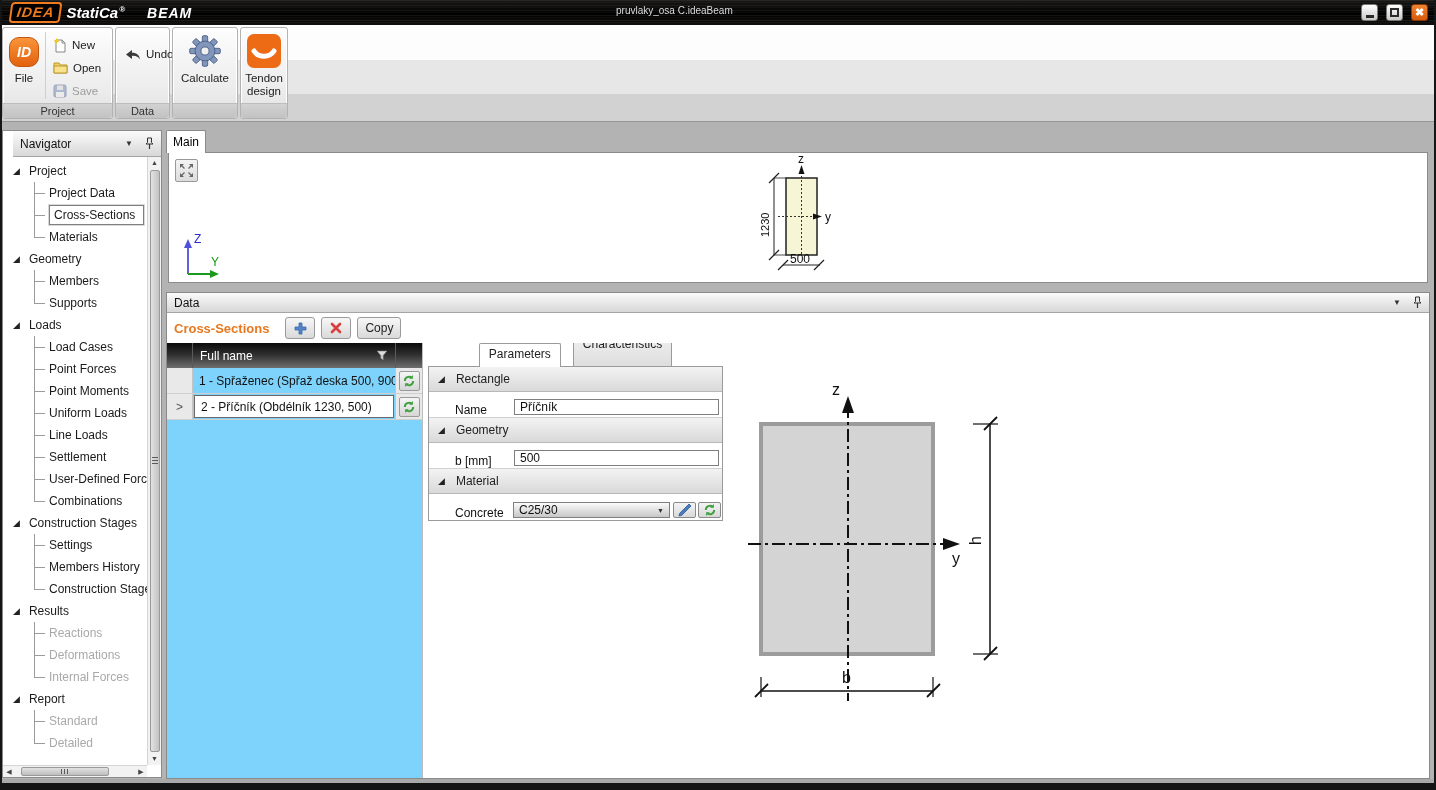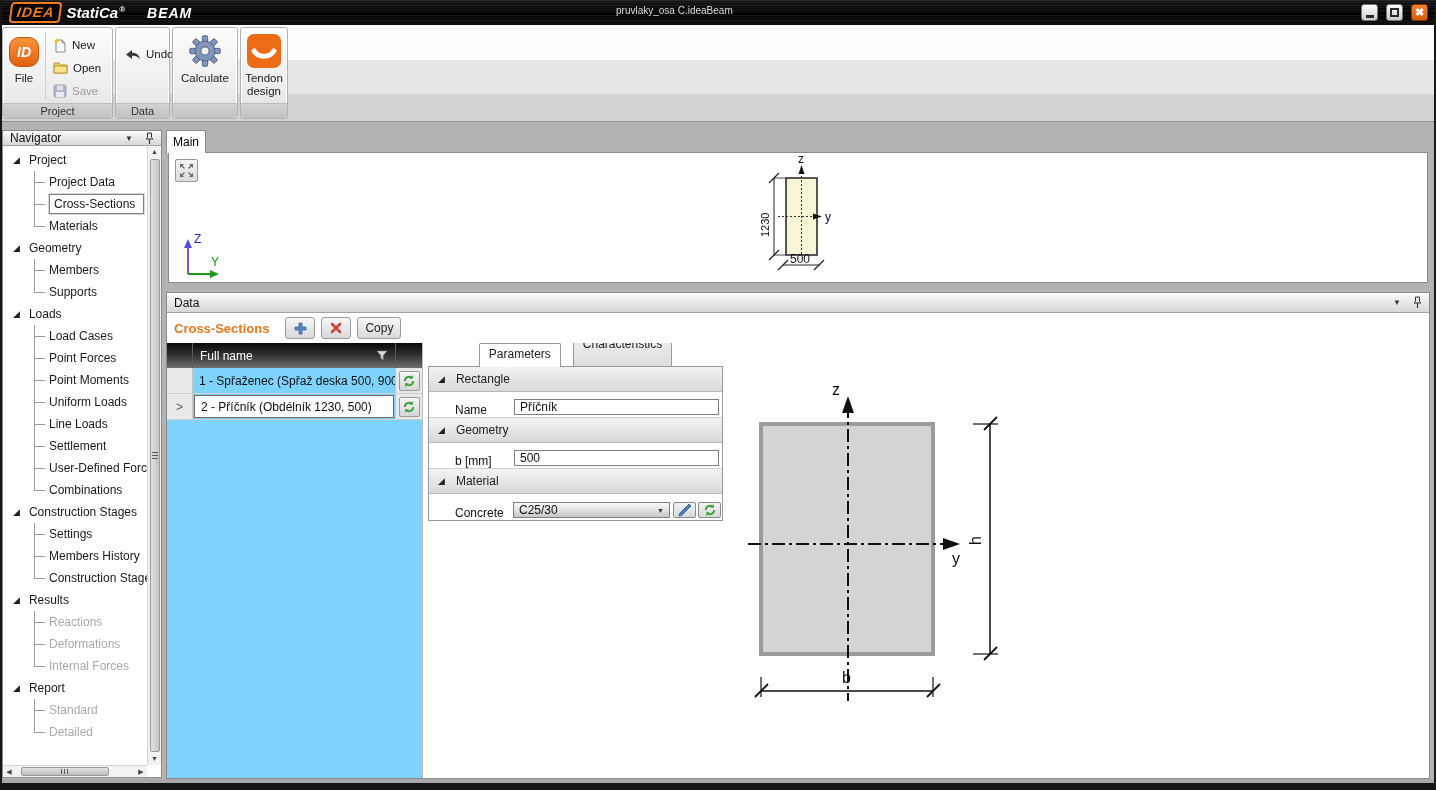--- a/index.html
+++ b/index.html
@@ -60,21 +60,21 @@
 
   
   .panel-header{height:20px;background:linear-gradient(#fbfbfb,#d7d7d7);border-bottom:1px solid #a5a5a5;
     display:flex;align-items:center;font-size:12px;color:#111;padding:0 7px;flex:0 0 auto;}
   .panel-header .sp{flex:1;}
   .ph-arrow{font-size:8px;color:#333;margin-right:12px;}
 
   
   #navigator{position:absolute;left:2px;top:130px;width:160px;height:648px;background:#fff;
     border:1px solid #8a8a8a;display:flex;flex-direction:column;z-index:20;}
-  #navigator .panel-header{height:15px;}
+  #navigator .panel-header{height:26px;margin-left:10px;}
   .nav-body{flex:1;position:relative;overflow:hidden;}
   .tree{position:absolute;left:0;top:3px;right:14px;bottom:13px;overflow:hidden;font-size:12px;}
   .trow{height:22px;display:flex;align-items:center;white-space:nowrap;overflow:hidden;color:#1a1a1a;}
   .trow.group{padding-left:10px;gap:9px;}
   .exp{font-size:9px;color:#222;flex:0 0 auto;}
   .trow.child{position:relative;padding-left:46px;}
   .trow.child::before{content:"";position:absolute;left:31px;top:0;height:100%;border-left:1px solid #9b9b9b;}
   .trow.child.last::before{height:11px;}
   .trow.child::after{content:"";position:absolute;left:31px;top:11px;width:11px;border-top:1px solid #9b9b9b;}
   .trow .lbl{padding:2px 0;}

